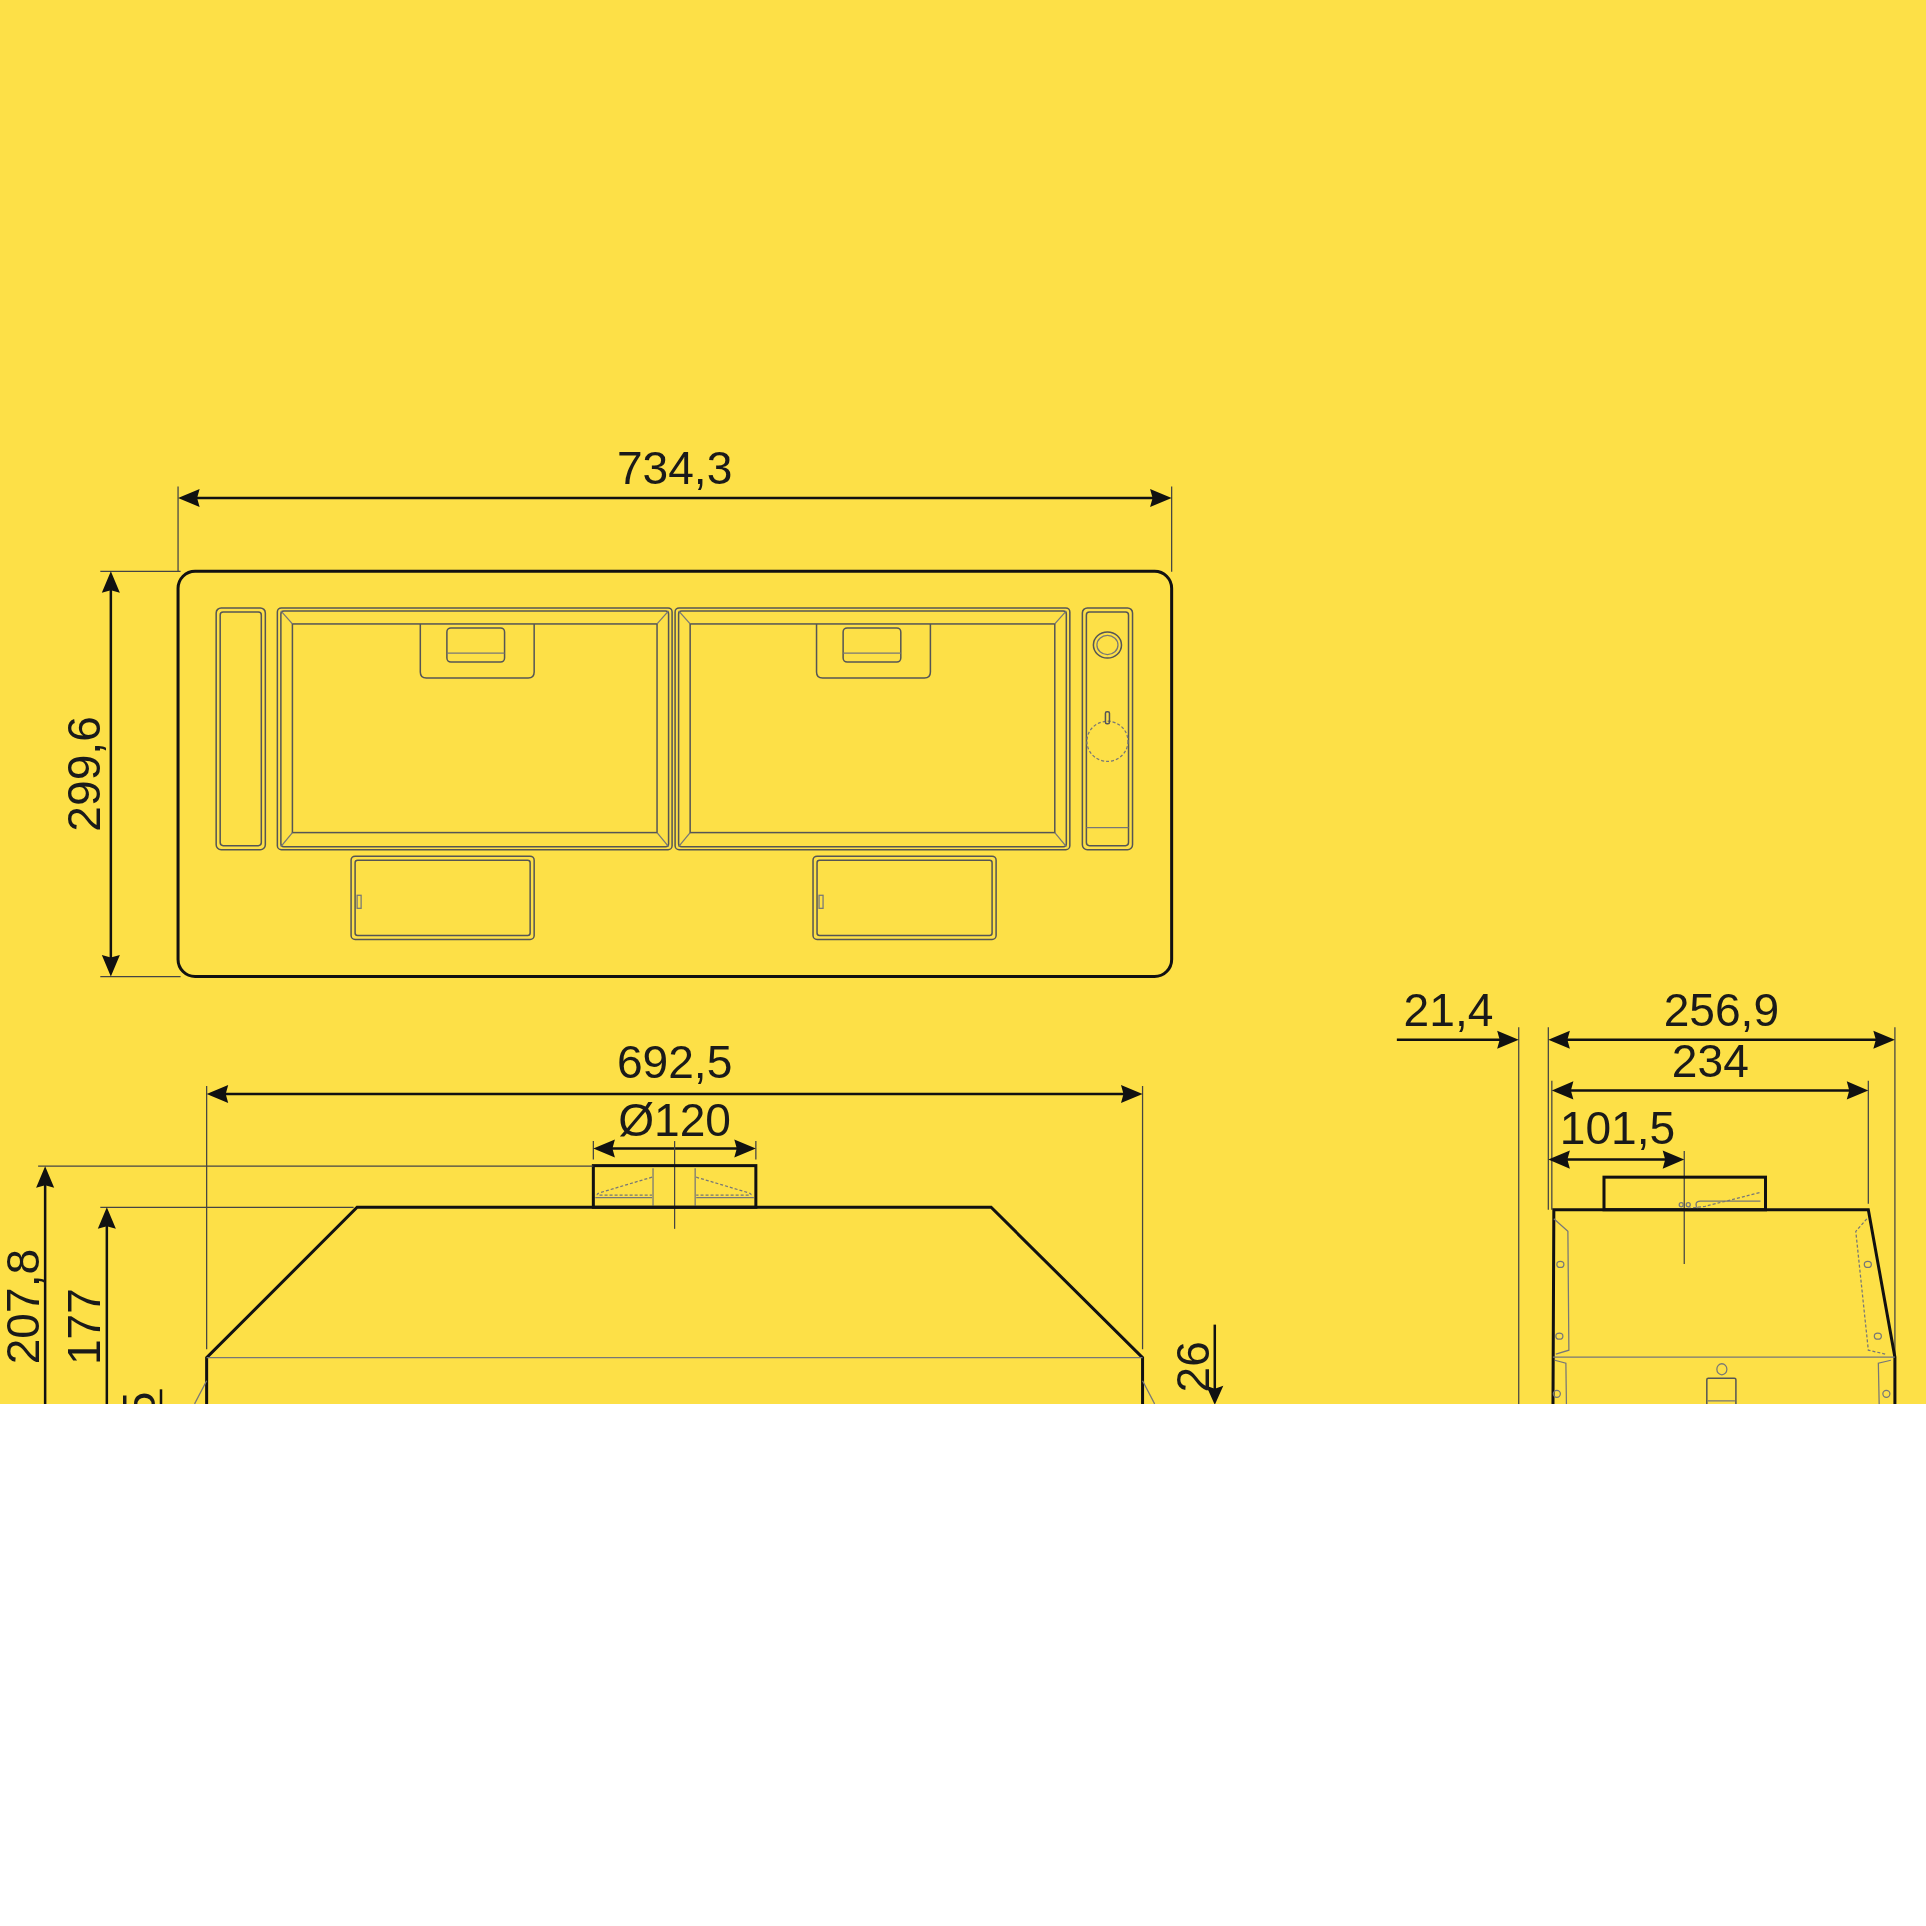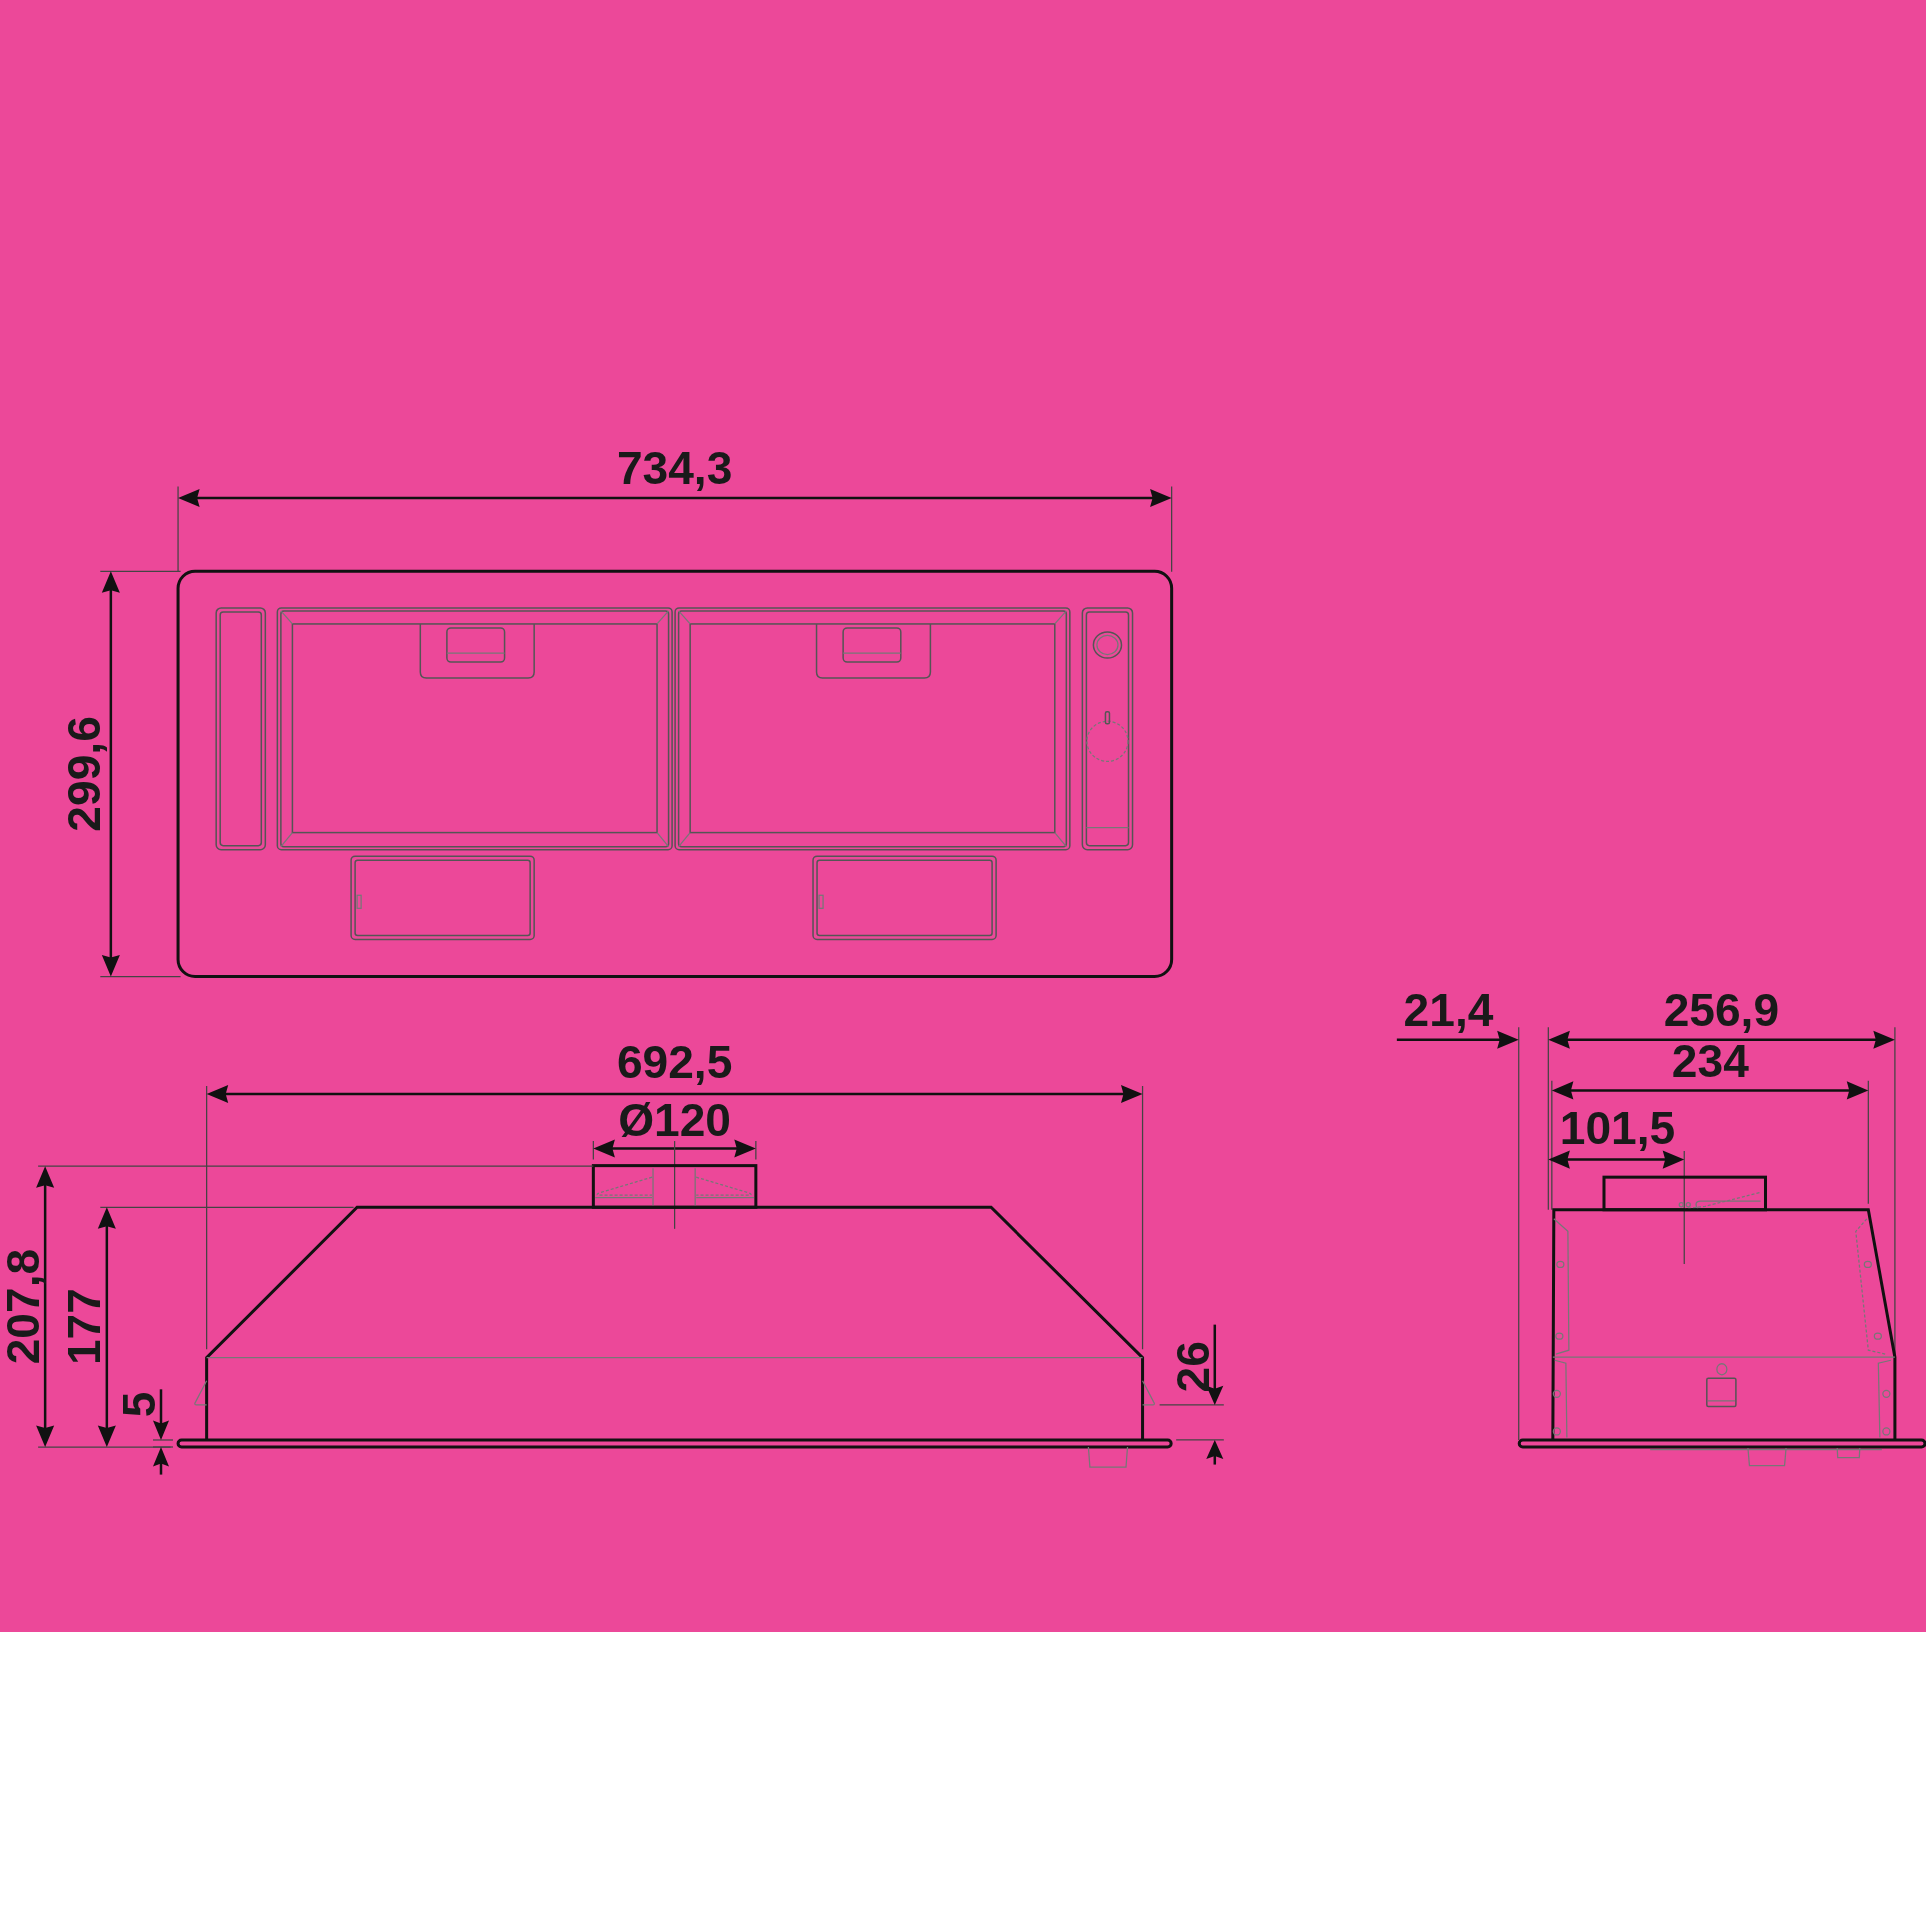--- a/index.html
+++ b/index.html
@@ -1,16 +1,16 @@
 <!DOCTYPE html>
 <html style="font-size:8px"><head>
 <meta charset="utf-8">
 <style>
   html, body { margin: 0; padding: 0; background: #ffffff; }
-  #canvas { position: relative; width: 1926px; height: 1632px; background: #ec4899; overflow: hidden; font-weight: bold; }
+  #canvas { position: relative; width: 1926px; height: 1404px; background: #fde047; overflow: hidden; }
   svg { position: absolute; left: 0; top: 0; }
   .thick { stroke: #111; stroke-width: 6; fill: none; }
   .thin { stroke: #555; stroke-width: 3; fill: none; }
   .hair { stroke: #777; stroke-width: 2.5; fill: none; }
   .dash { stroke: #777; stroke-width: 2.5; fill: none; stroke-dasharray: 6 4; }
   .dim { stroke: #111; stroke-width: 5; fill: none; }
   .ext { stroke: #444; stroke-width: 2.5; fill: none; }
   .arrow { fill: #111; stroke: none; }
   .lbl { font-family: "Liberation Sans", sans-serif; font-size: 92px; fill: #1a1a1a; }
 </style>

